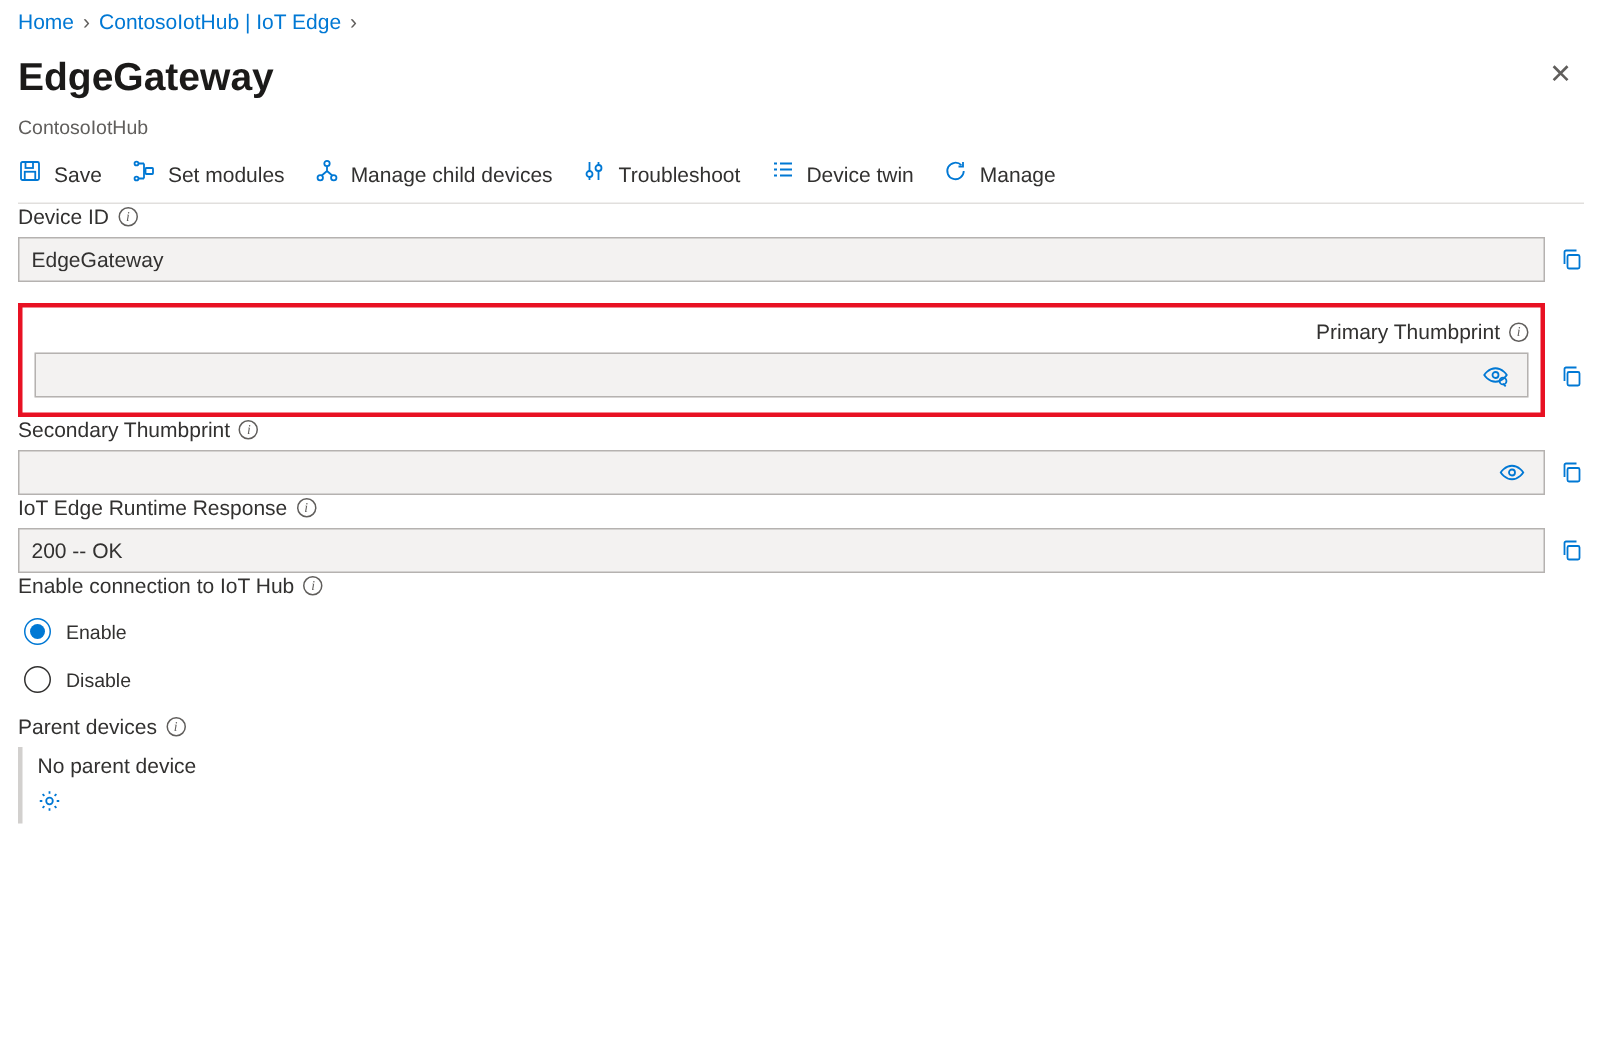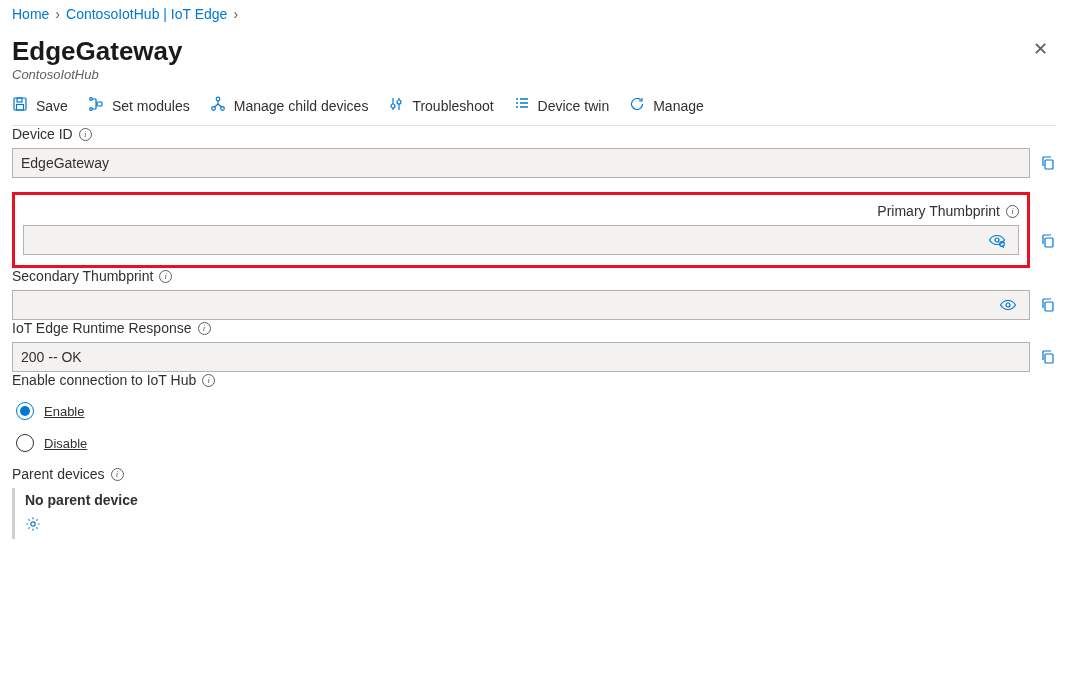--- a/index.html
+++ b/index.html
@@ -27,23 +27,22 @@
   }
   h1.title {
     font-size: 26px;
     font-weight: 600;
     color: #1b1a19;
     margin-top: 2px;
   }
   .subtitle {
     font-size: 13px;
     color: #605e5c;
-    margin-top: 0;
+    margin-top: 10px;
     margin-bottom: 14px;
-    font-style: italic;
   }
   .close-x {
     font-size: 18px;
     color: #605e5c;
     cursor: pointer;
     padding: 4px 8px;
   }
   .toolbar {
     display: flex;
     align-items: flex-end;
@@ -116,21 +115,21 @@
     border: 3px solid #e81123;
     padding: 8px 8px 10px 8px;
     margin-top: 14px;
   }
   .highlight-box .field-label { margin-top: 0; justify-content: flex-end; }
   .highlight-row {
     display: flex;
     align-items: center;
     gap: 10px;
   }
-  .radio-group { margin-top: 10px; text-decoration: underline; }
+  .radio-group { margin-top: 10px; }
   .radio-row {
     display: flex;
     align-items: center;
     gap: 10px;
     margin: 14px 4px;
   }
   .radio {
     width: 18px; height: 18px;
     border: 1px solid #323130;
     border-radius: 50%;
@@ -143,21 +142,20 @@
   .radio.selected::after {
     content: "";
     width: 10px; height: 10px;
     background: #0078d4;
     border-radius: 50%;
   }
   .parent-box {
     border-left: 3px solid #d2d0ce;
     padding: 4px 4px 4px 10px;
     margin-top: 6px;
-    font-weight: bold;
   }
   .parent-text { font-size: 14px; color: #323130; }
   .gear-icon {
     color: #0078d4;
     margin-top: 8px;
     display: inline-flex;
     cursor: pointer;
   }
   .gear-icon svg { width: 16px; height: 16px; }
   .azure-blue { color: #0078d4; }

